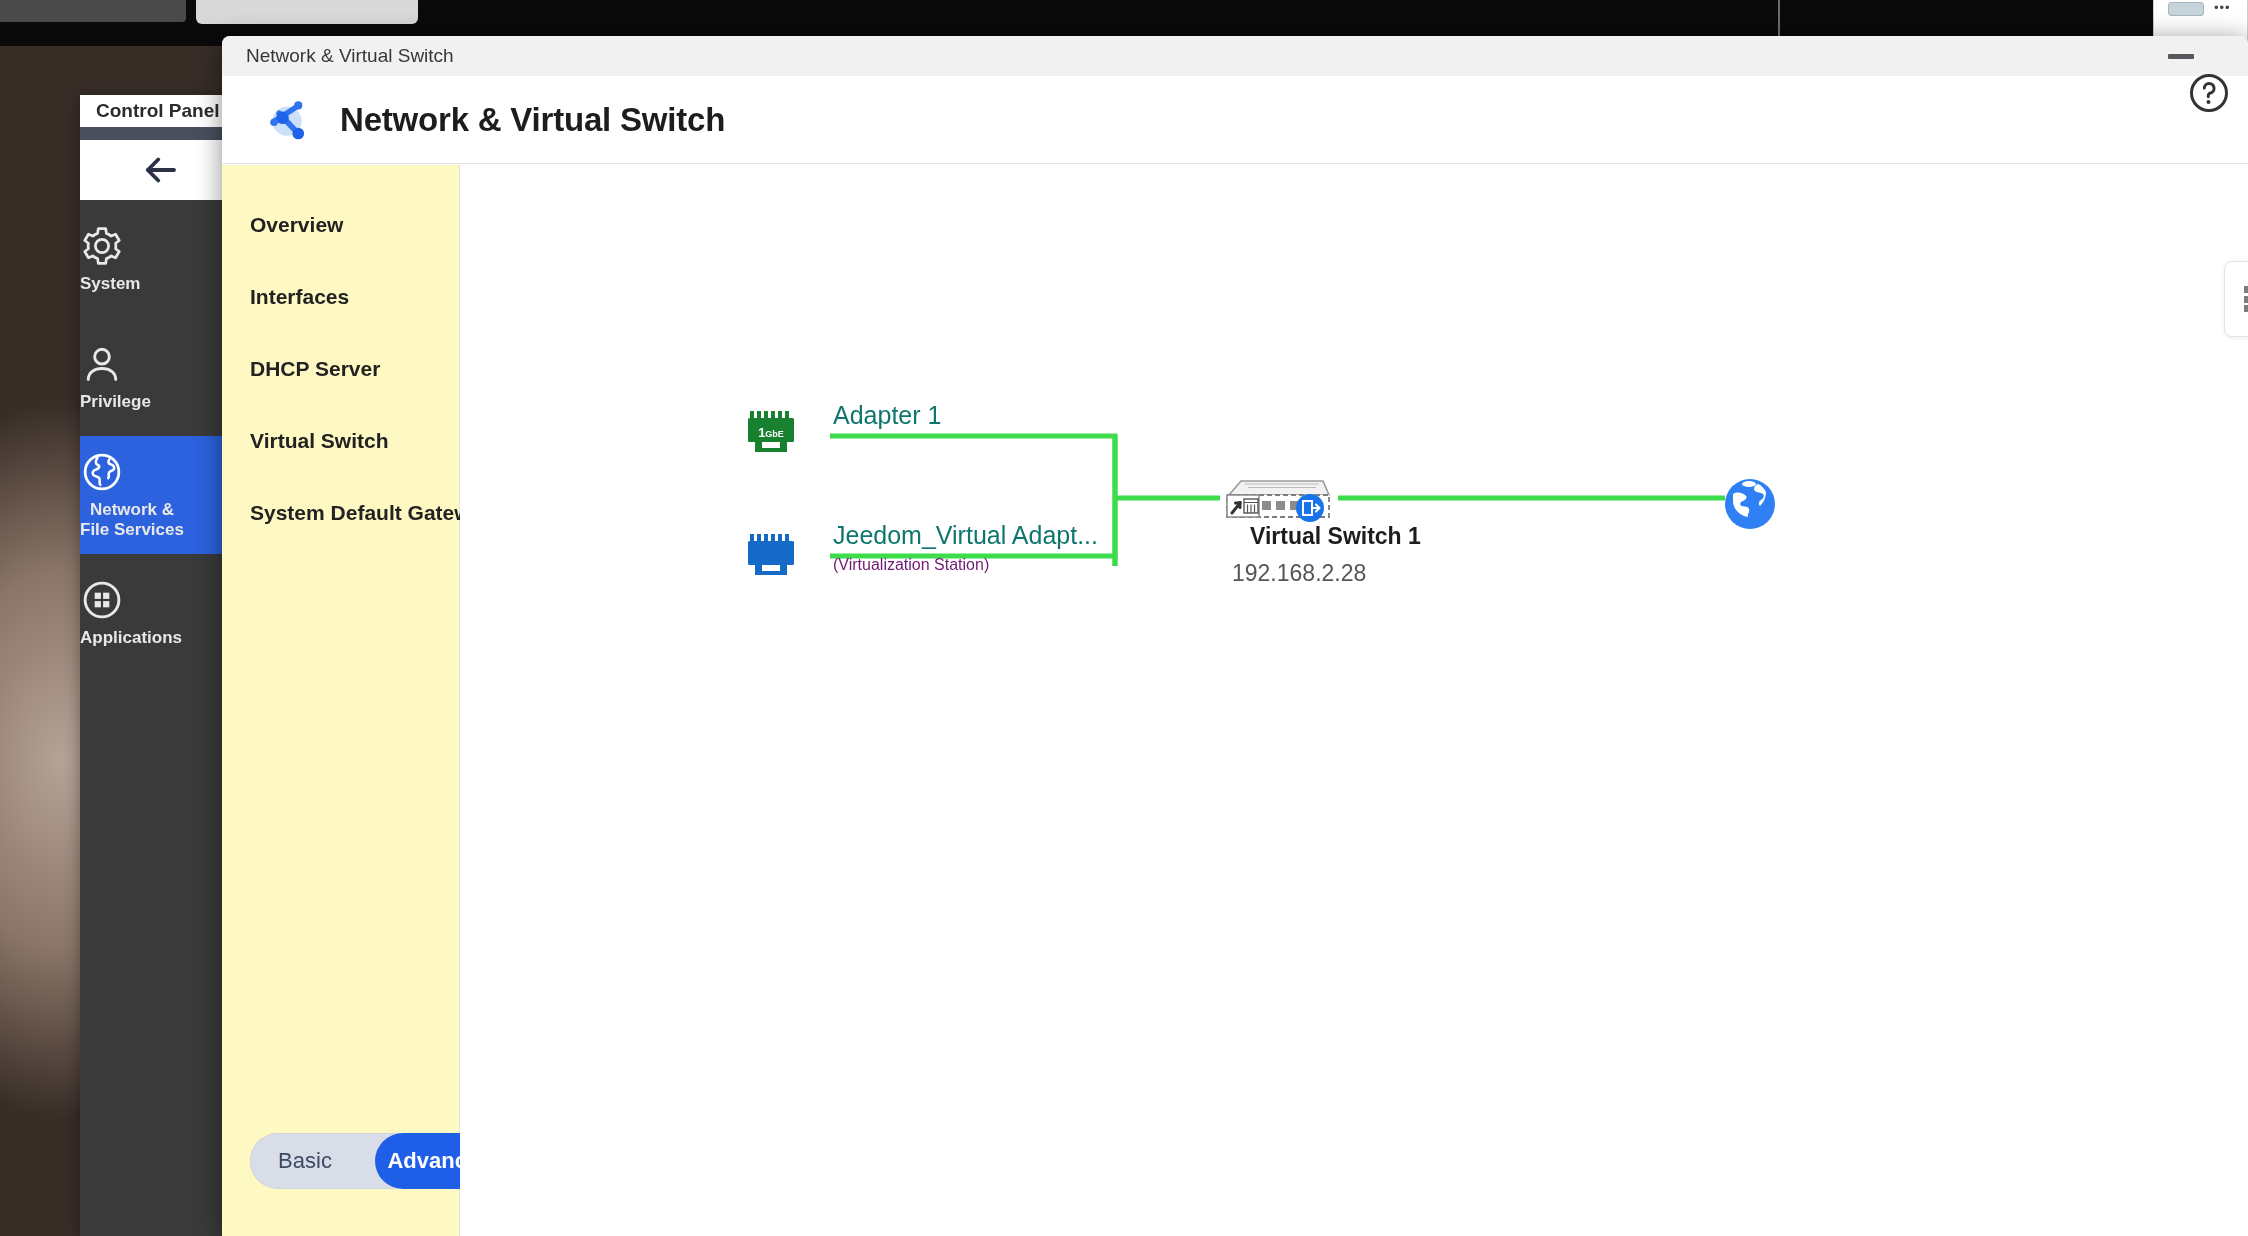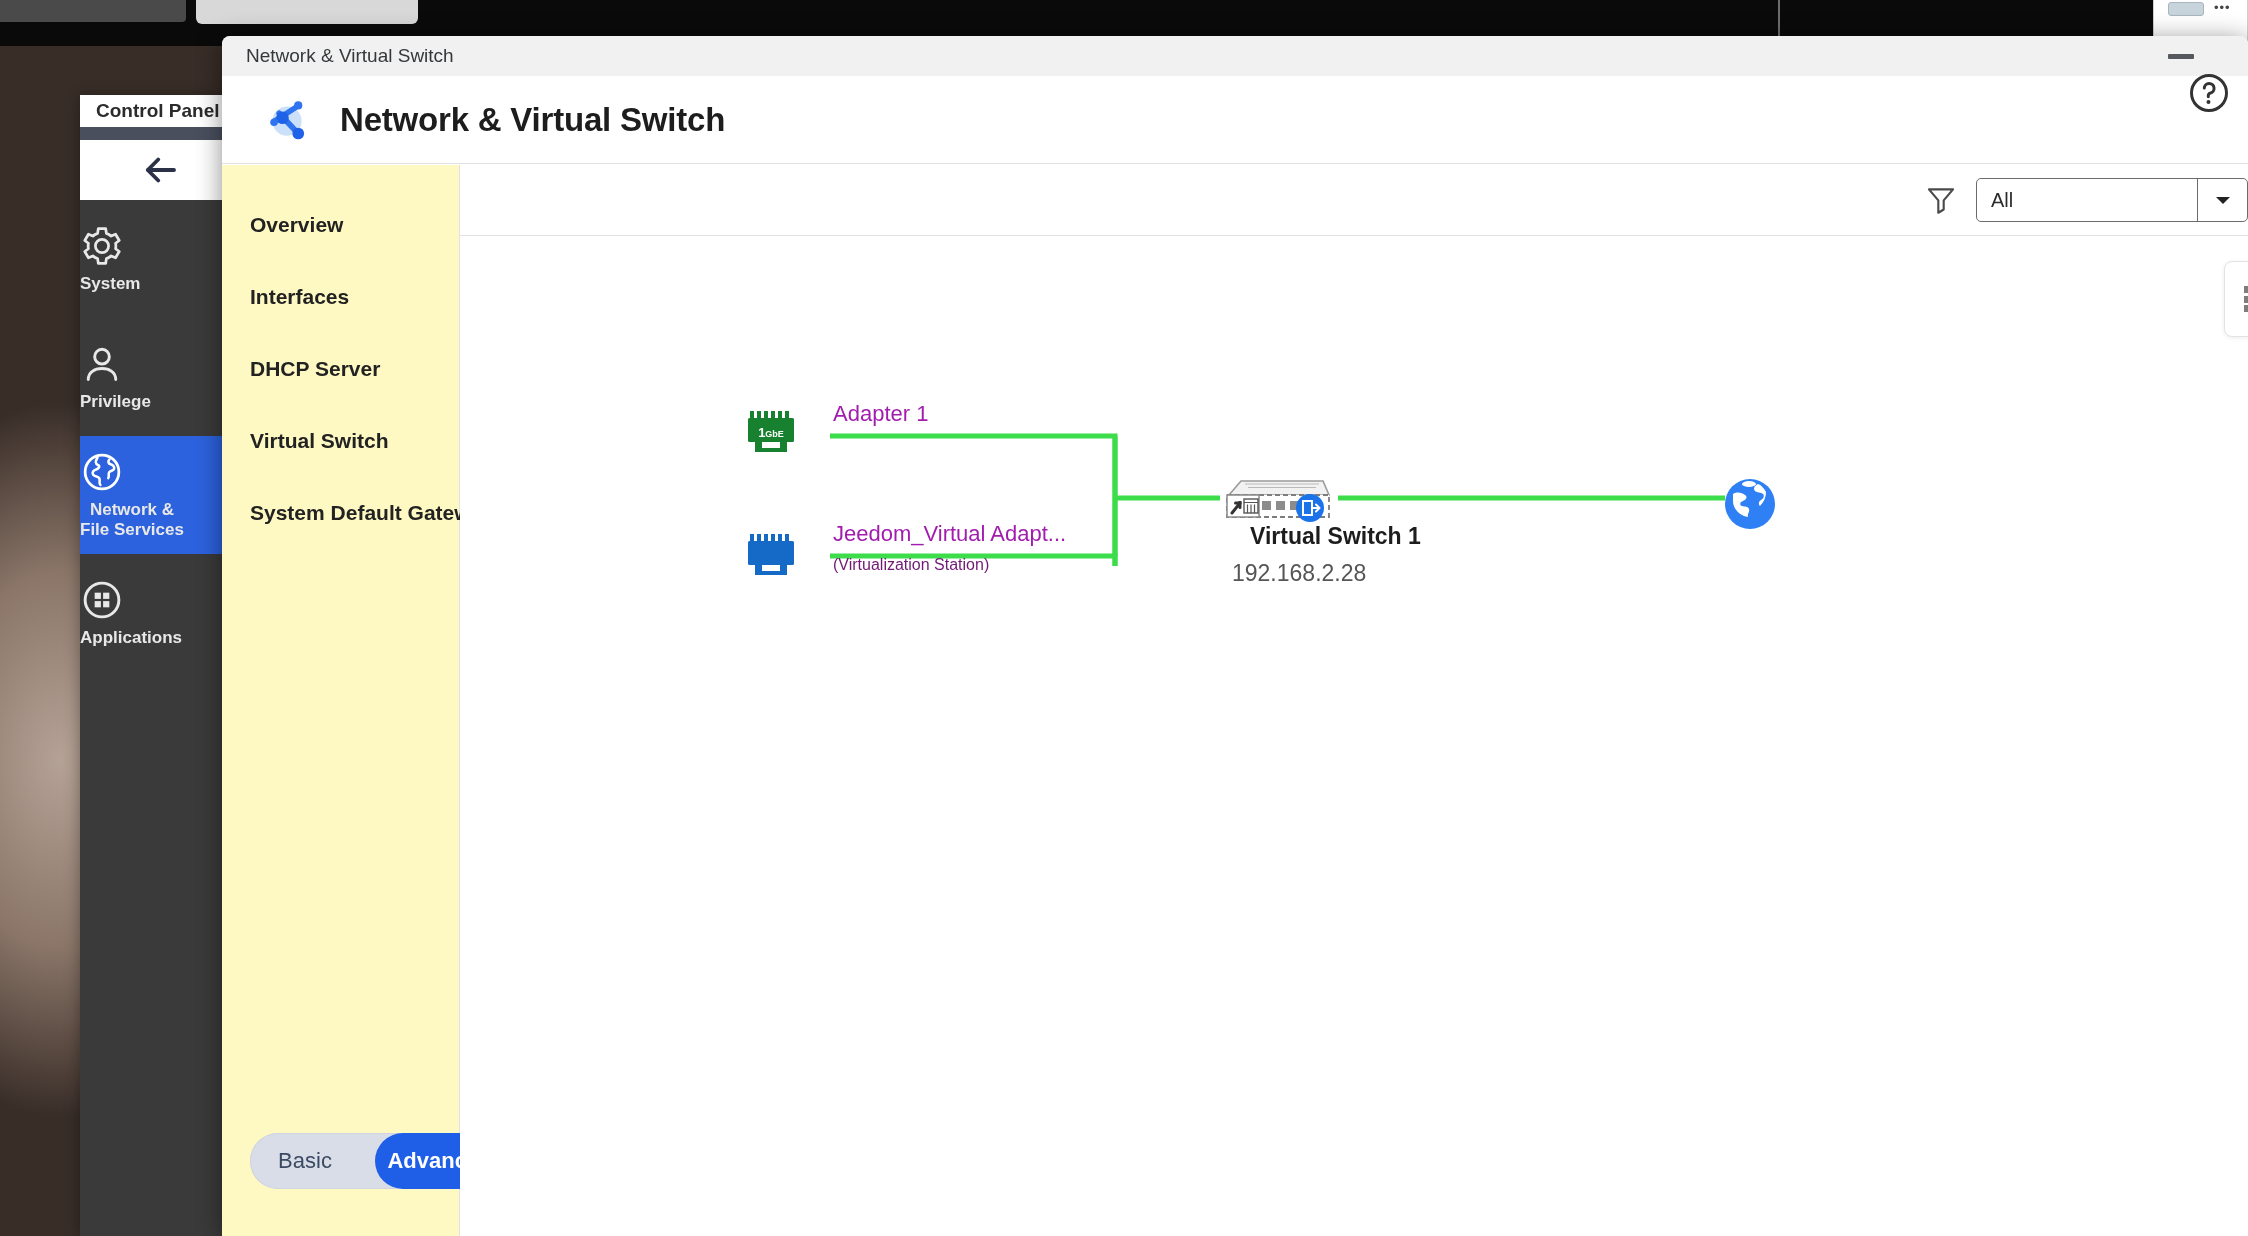--- a/index.html
+++ b/index.html
@@ -224,21 +224,21 @@
   .kebab-dot { width: 7px; height: 7px; background: #7d7d7d; margin: 2.5px 0; }
 
   
   #canvas {
     position: absolute; left: 0; top: 71px; right: 0; bottom: 0;
     overflow: hidden;
   }
   #topology-svg { position: absolute; left: 0; top: 0; }
 
   .node-label {
-    position: absolute; font-size: 22px; color: #a21caf; white-space: nowrap;
+    position: absolute; font-size: 25px; color: #0f766e; white-space: nowrap;
   }
   .node-sublabel {
     position: absolute; font-size: 22px; color: #3a3a3a; white-space: nowrap;
   }
 
   
   #adapter1-icon   { position: absolute; left: 285px; top: 175px; width: 52px; height: 48px; }
   #adapter1-label  { left: 373px; top: 165px; }
   
   #adapter2-icon   { position: absolute; left: 285px; top: 298px; width: 52px; height: 48px; }
@@ -368,33 +368,20 @@
       </div>
 
       <div id="mode-toggle">
         <div id="mode-basic">Basic</div>
         <div id="mode-advanced">Advanced</div>
       </div>
     </div>
 
     <div id="nvs-main">
 
-      <div id="toolbar">
-        <svg id="filter-icon" viewBox="0 0 24 24">
-          <path d="M3.5 4.5 h17 l-6.6 7.8 v6.4 l-3.8 2.3 v-8.7 z" fill="none" stroke="#4a4a4a" stroke-width="1.5" stroke-linejoin="round"></path>
-        </svg>
-        <div id="filter-select">
-          <div id="filter-select-value">All</div>
-          <div id="filter-select-arrow">
-            <svg width="18" height="12" viewBox="0 0 18 12">
-              <path d="M2 3 L9 10 L16 3 Z" fill="#222"></path>
-            </svg>
-          </div>
-        </div>
-      </div>
 
       <div id="kebab-button">
         <div>
           <div class="kebab-dot"></div>
           <div class="kebab-dot"></div>
           <div class="kebab-dot"></div>
         </div>
       </div>
 
       <div id="canvas">

